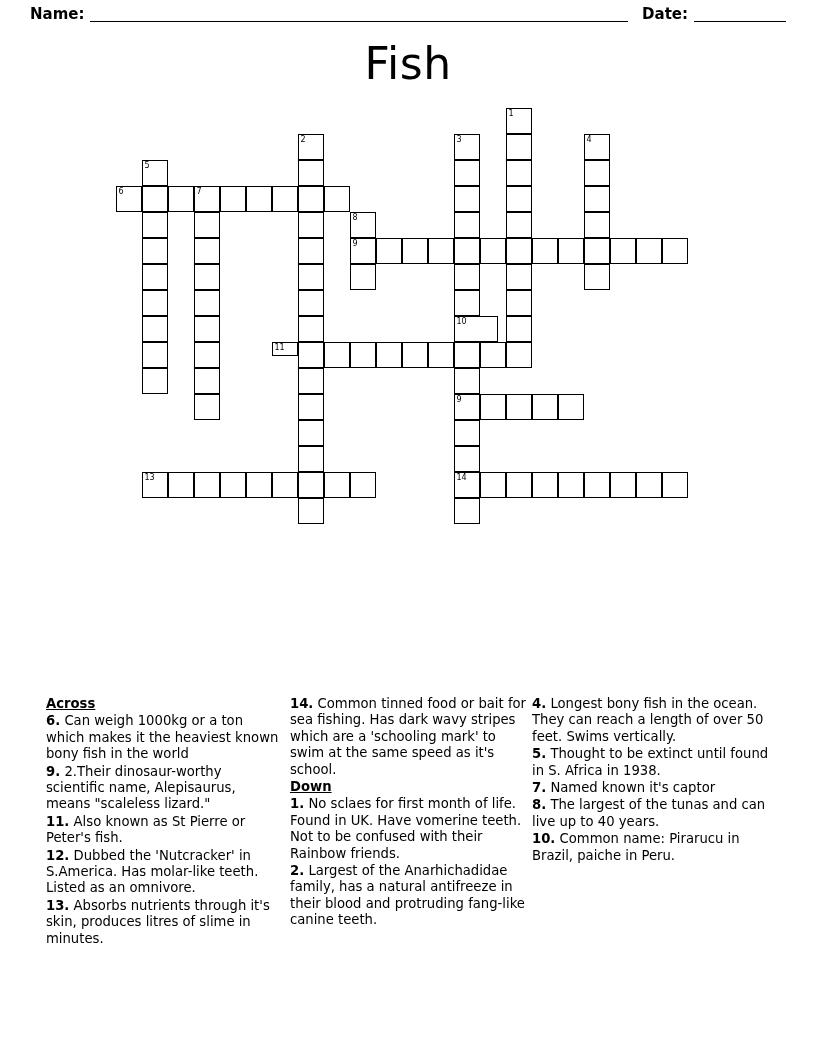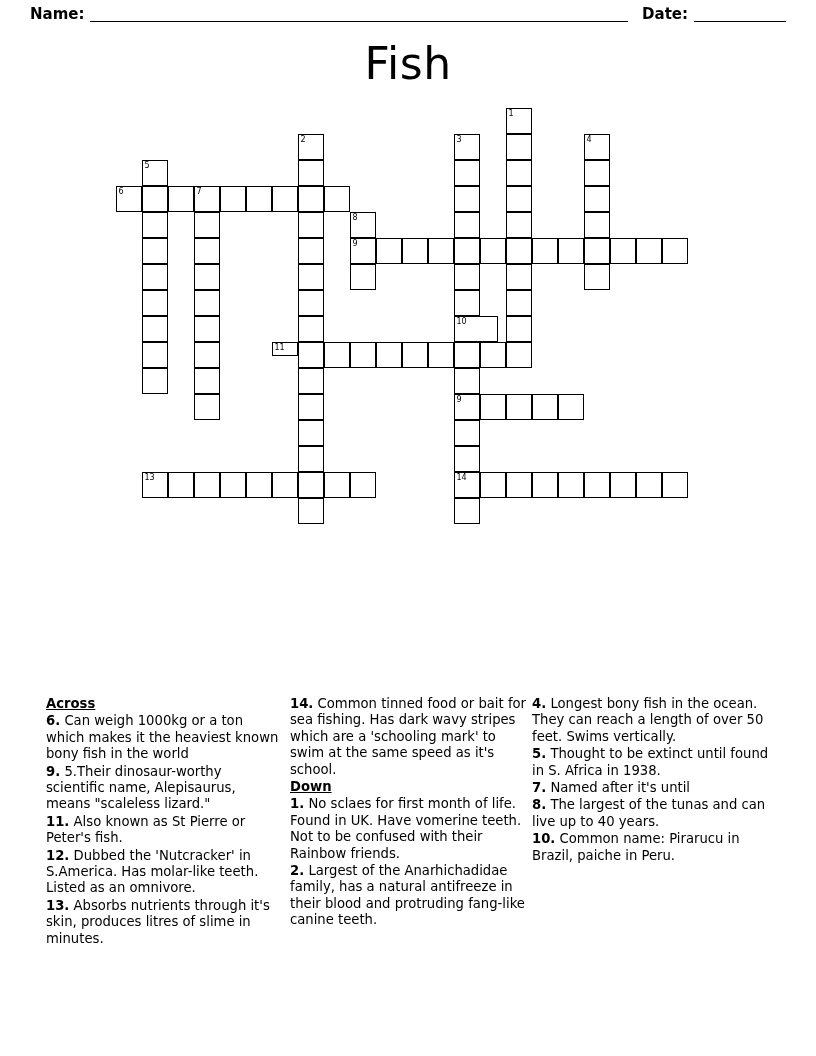--- a/index.html
+++ b/index.html
@@ -256,33 +256,33 @@
     <div class="cell" style="left: 636px; top: 368px; width: 26px; height: 26px;"></div>
     <div class="cell" style="left: 662px; top: 368px; width: 26px; height: 26px;"></div>
     <div class="cell" style="left: 298px; top: 394px; width: 26px; height: 26px;"></div>
     <div class="cell" style="left: 454px; top: 394px; width: 26px; height: 26px;"></div>
   </div>
 
 <div id="clues">
   <div class="clue-col col1">
     <span class="clue-heading">Across</span>
     <span class="clue"><b>6.</b> <span>Can weigh 1000kg or a ton which makes it the heaviest known bony fish in the world</span></span>
-    <span class="clue"><b>9.</b> <span>5.Their dinosaur-worthy scientific name, Alepisaurus, means "scaleless lizard."</span></span>
+    <span class="clue"><b>9.</b> <span>2.Their dinosaur-worthy scientific name, Alepisaurus, means "scaleless lizard."</span></span>
     <span class="clue"><b>11.</b> <span>Also known as St Pierre or Peter's fish.</span></span>
     <span class="clue"><b>12.</b> <span>Dubbed the 'Nutcracker' in S.America. Has molar-like teeth. Listed as an omnivore.</span></span>
     <span class="clue"><b>13.</b> <span>Absorbs nutrients through it's skin, produces litres of slime in minutes.</span></span>
   </div>
 
   <div class="clue-col col2">
     <span class="clue"><b>14.</b> <span>Common tinned food or bait for sea fishing. Has dark wavy stripes which are a 'schooling mark' to swim at the same speed as it's school.</span></span>
     <span class="clue-heading">Down</span>
     <span class="clue"><b>1.</b> <span>No sclaes for first month of life. Found in UK. Have vomerine teeth. Not to be confused with their Rainbow friends.</span></span>
     <span class="clue"><b>2.</b> <span>Largest of the Anarhichadidae family, has a natural antifreeze in their blood and protruding fang-like canine teeth.</span></span>
   </div>
 
   <div class="clue-col col3">
     <span class="clue"><b>4.</b> <span>Longest bony fish in the ocean. They can reach a length of over 50 feet. Swims vertically.</span></span>
     <span class="clue"><b>5.</b> <span>Thought to be extinct until found in S. Africa in 1938.</span></span>
-    <span class="clue"><b>7.</b> <span>Named after it's until</span></span>
+    <span class="clue"><b>7.</b> <span>Named known it's captor</span></span>
     <span class="clue"><b>8.</b> <span>The largest of the tunas and can live up to 40 years.</span></span>
     <span class="clue"><b>10.</b> <span>Common name: Pirarucu in Brazil, paiche in Peru.</span></span>
   </div>
 </div>
 
 </body></html>

